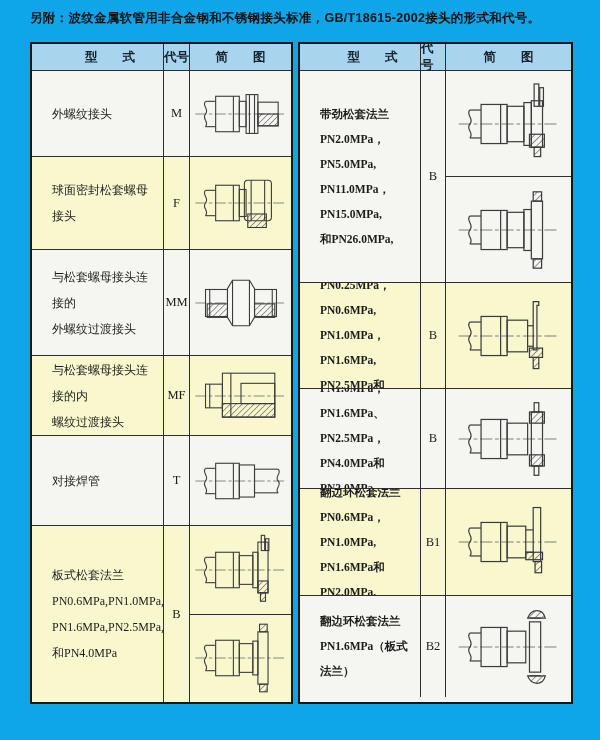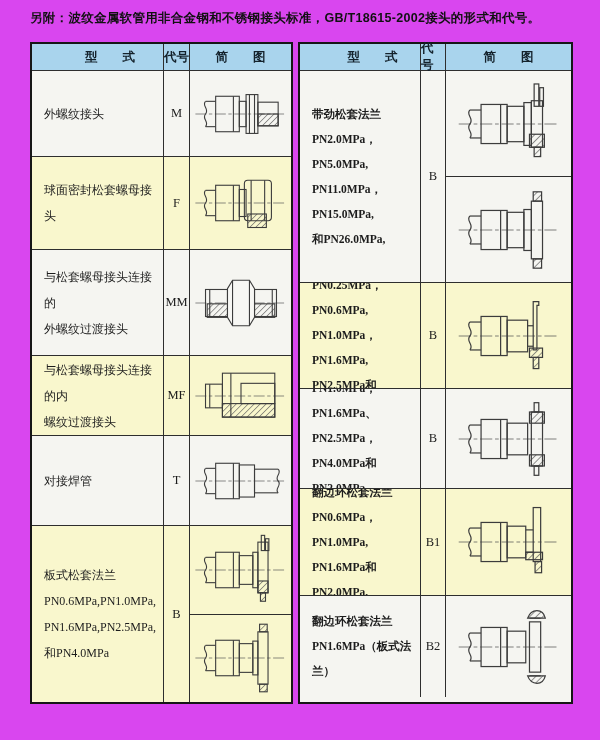--- a/index.html
+++ b/index.html
@@ -1,27 +1,27 @@
 <!DOCTYPE html>
 <html><head>
 <meta charset="utf-8">
 <style>
   html,body{margin:0;padding:0;background:#ffffff;}
-  #page{position:relative;width:600px;height:740px;background:#d946ef;overflow:hidden;
+  #page{position:relative;width:600px;height:740px;background:#0ea5e9;overflow:hidden;
         font-family:"Liberation Serif","DejaVu Serif",serif;color:#1c1c1c;}
   #title{position:absolute;left:30px;top:10px;width:545px;font-family:"Liberation Sans","DejaVu Sans",sans-serif;
          font-size:12.5px;font-weight:bold;color:#111;letter-spacing:0.3px;}
   #tables{position:absolute;left:30px;top:42px;display:flex;gap:5px;}
   .tbl{border:2px solid #161616;background:#f5f5f1;}
   .tbl-left{width:259px;}
   .tbl-right{width:271px;}
   .row{display:flex;border-top:1px solid #2e2e2e;box-sizing:border-box;}
   .row:first-child{border-top:none;}
   .cell{box-sizing:border-box;}
-  .c-type{padding:2px 4px 2px 12px;display:flex;flex-direction:column;justify-content:center;
+  .c-type{padding:2px 4px 2px 20px;display:flex;flex-direction:column;justify-content:center;
           font-size:12px;line-height:26px;white-space:pre-line;overflow:hidden;}
   .tight .c-type{line-height:18px;font-size:11.5px;}
   .c-code{display:flex;align-items:center;justify-content:center;font-size:12.5px;
           border-left:1px solid #2e2e2e;border-right:1px solid #2e2e2e;}
   .c-diag{flex:1;display:flex;flex-direction:column;}
   .tbl-left .c-type{width:131px;}
   .tbl-left .c-code{width:27px;}
   .tbl-right .c-type{width:120px;font-size:11.5px;line-height:25px;font-weight:bold;}
   .tbl-right .c-code{width:26px;}
   .hdr{height:26px;background:#a9d4ed;border-top:none;}

